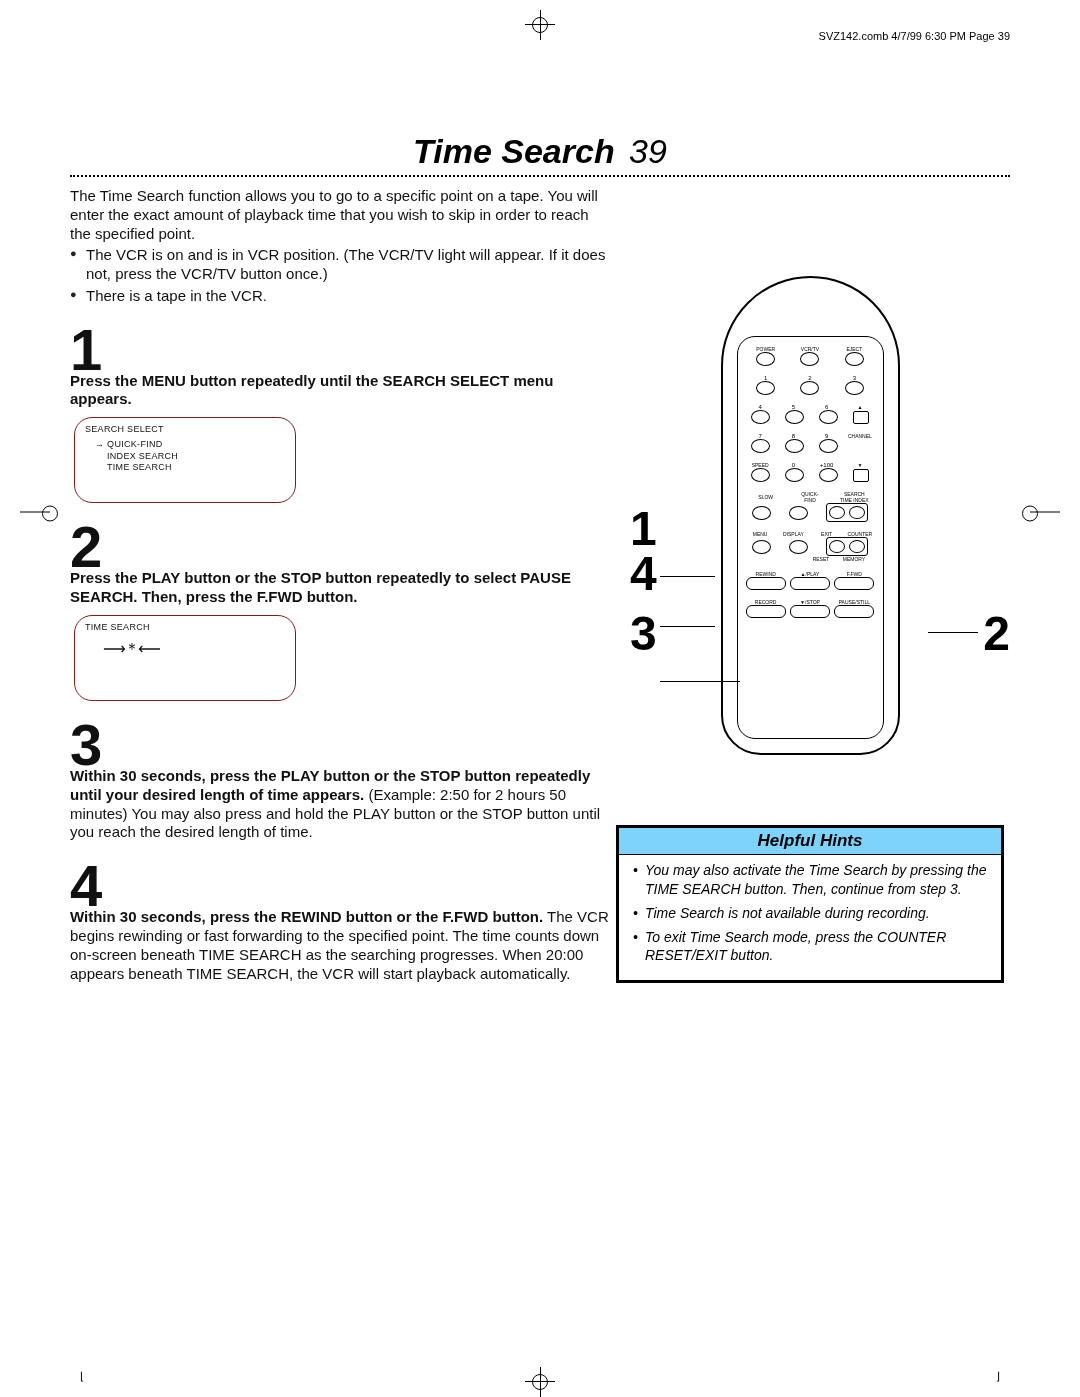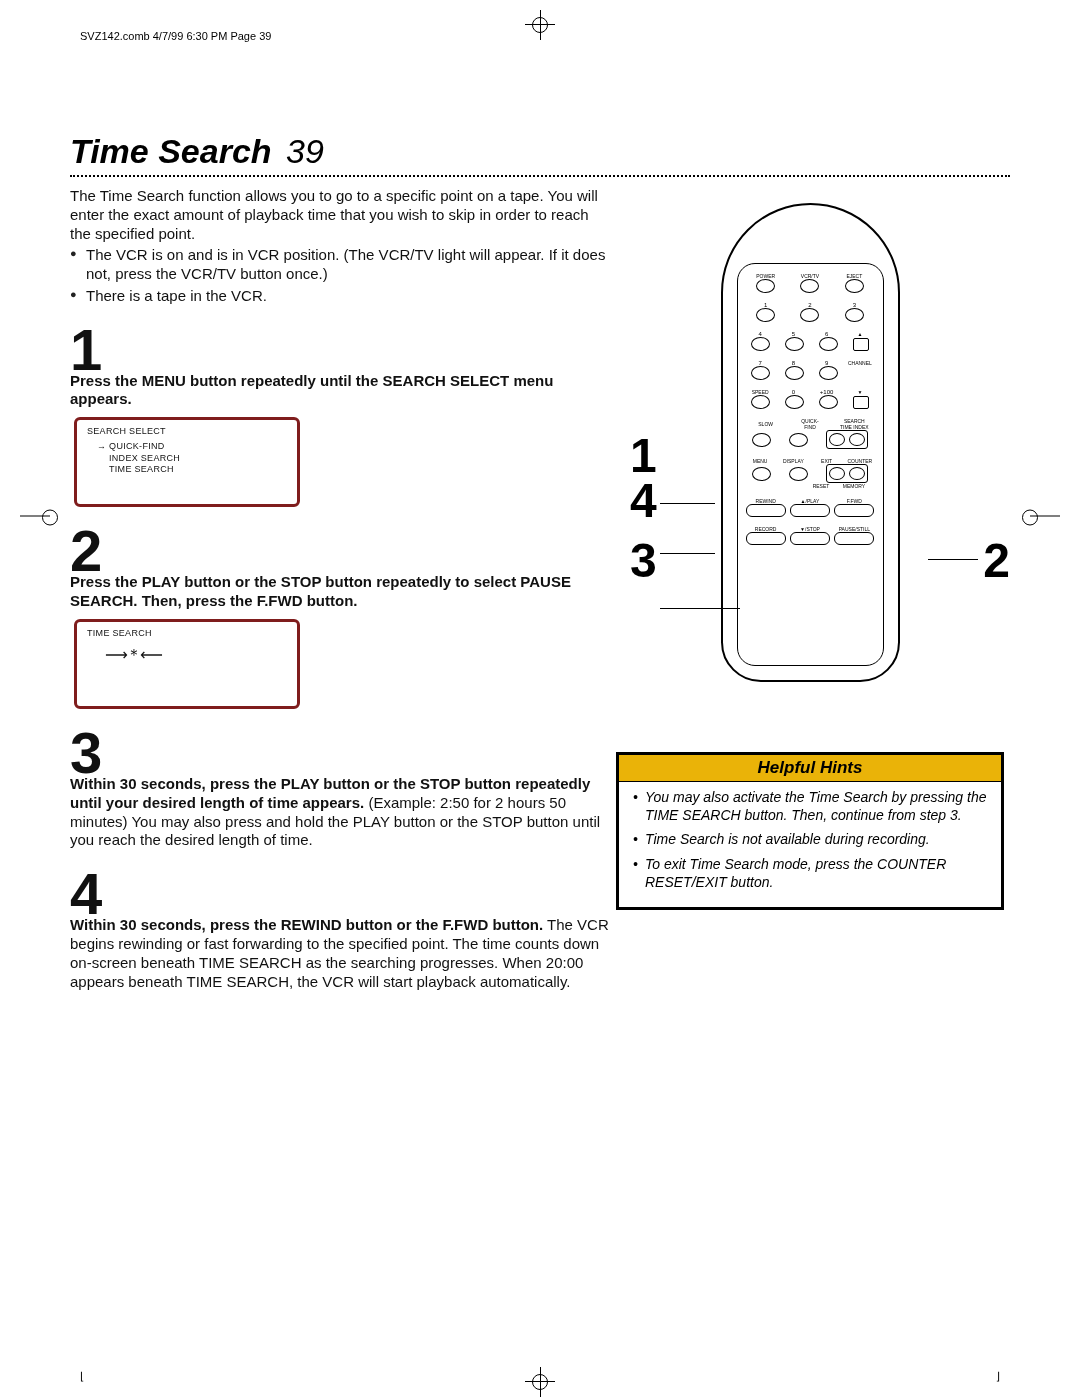--- a/index.html
+++ b/index.html
@@ -14,67 +14,68 @@
   }
   .page {
     padding: 30px 70px 40px 70px;
     box-sizing: border-box;
     position: relative;
   }
   .slug {
     font-size: 11px;
     color: #000;
     margin-left: 10px;
+    text-align: right;
   }
   .reg-top { position:absolute; top:24px; left:50%; transform:translateX(-50%); }
   .reg-bot { position:absolute; bottom:15px; left:50%; transform:translateX(-50%); }
   .reg-left { position:absolute; top:50%; left:20px; transform:translateY(-50%); }
   .reg-right { position:absolute; top:50%; right:20px; transform:translateY(-50%); }
   .reg-c-h { width:30px; height:0; border-top:1px solid #000; position:relative; }
   .reg-c-v { position:absolute; left:50%; top:-15px; width:0; height:30px; border-left:1px solid #000; }
   .reg-c-o { position:absolute; left:50%; top:50%; width:14px; height:14px; border:1px solid #000; border-radius:50%; transform:translate(-50%,-50%); }
   .reg-s-h { width:30px; height:0; border-top:1px solid #000; position:relative; }
   .reg-s-o { position:absolute; top:-7px; width:14px; height:14px; border:1px solid #000; border-radius:50%; }
   .title-row {
-    text-align: left;
+    text-align: center;
     margin-top: 90px;
     border-bottom: 2px dotted #000;
     padding-bottom: 4px;
   }
   .title {
     font-style: italic;
     font-weight: bold;
     font-size: 34px;
     display: inline;
   }
   .pagenum {
     font-size: 34px;
     font-style: italic;
     margin-left: 10px;
   }
-  .cols { display: flex; margin-top: 6px; }
+  .cols { display: flex; margin-top: 6px; align-items: flex-end; }
   .col-l { width: 540px; font-size: 15px; line-height: 1.25; color:#111; }
   .col-r { flex: 1; position: relative; }
   .intro { margin: 4px 0 2px 0; }
   ul.bul { list-style: none; padding: 0; margin: 2px 0 0 0; }
   ul.bul li { position: relative; padding-left: 16px; margin: 3px 0; }
   ul.bul li::before { content:"●"; position:absolute; left:0; top:1px; font-size:11px; color:#222; }
   .bignum {
     font-size: 58px;
     font-weight: bold;
     line-height: 0.9;
     margin-top: 18px;
     margin-bottom: -4px;
     font-family: Arial, sans-serif;
   }
   .step b { font-weight: bold; }
   .rbox {
     width: 200px;
-    border: 3px solid #7f1d1d;
-    border-radius: 6px;
+    border: 1px solid #7f1d1d;
+    border-radius: 18px;
     padding: 6px 10px 28px 10px;
     font-size: 9px;
     letter-spacing: 0.3px;
     margin: 8px 0 0 4px;
     min-height: 50px;
   }
   .rbox .hdr { margin-bottom: 4px; }
   .rbox .row { padding-left: 10px; }
   .sun { margin: 6px 0 0 18px; font-size: 16px; letter-spacing: -2px; }
   
@@ -104,21 +105,21 @@
   .ptrnum { position:absolute; font-size:48px; font-weight:bold; }
   .ptrline { position:absolute; border-top:1px solid #000; }
   
   .hints {
     margin: 70px 6px 0 6px;
     border: 3px solid #000;
     padding: 0;
     font-size: 14px;
   }
   .hints-hdr {
-    background:#eab308;
+    background:#7dd3fc;
     border-bottom:1px solid #000;
     text-align:center;
     font-style: italic;
     font-weight:bold;
     padding: 3px 0;
     font-size: 17px;
   }
   .hints-body { padding: 6px 10px 10px 14px; font-style: italic; line-height:1.3; }
   .hints-body .hi { margin-bottom: 6px; position:relative; padding-left:12px; }
   .hints-body .hi::before { content:"•"; position:absolute; left:0; top:0; }

